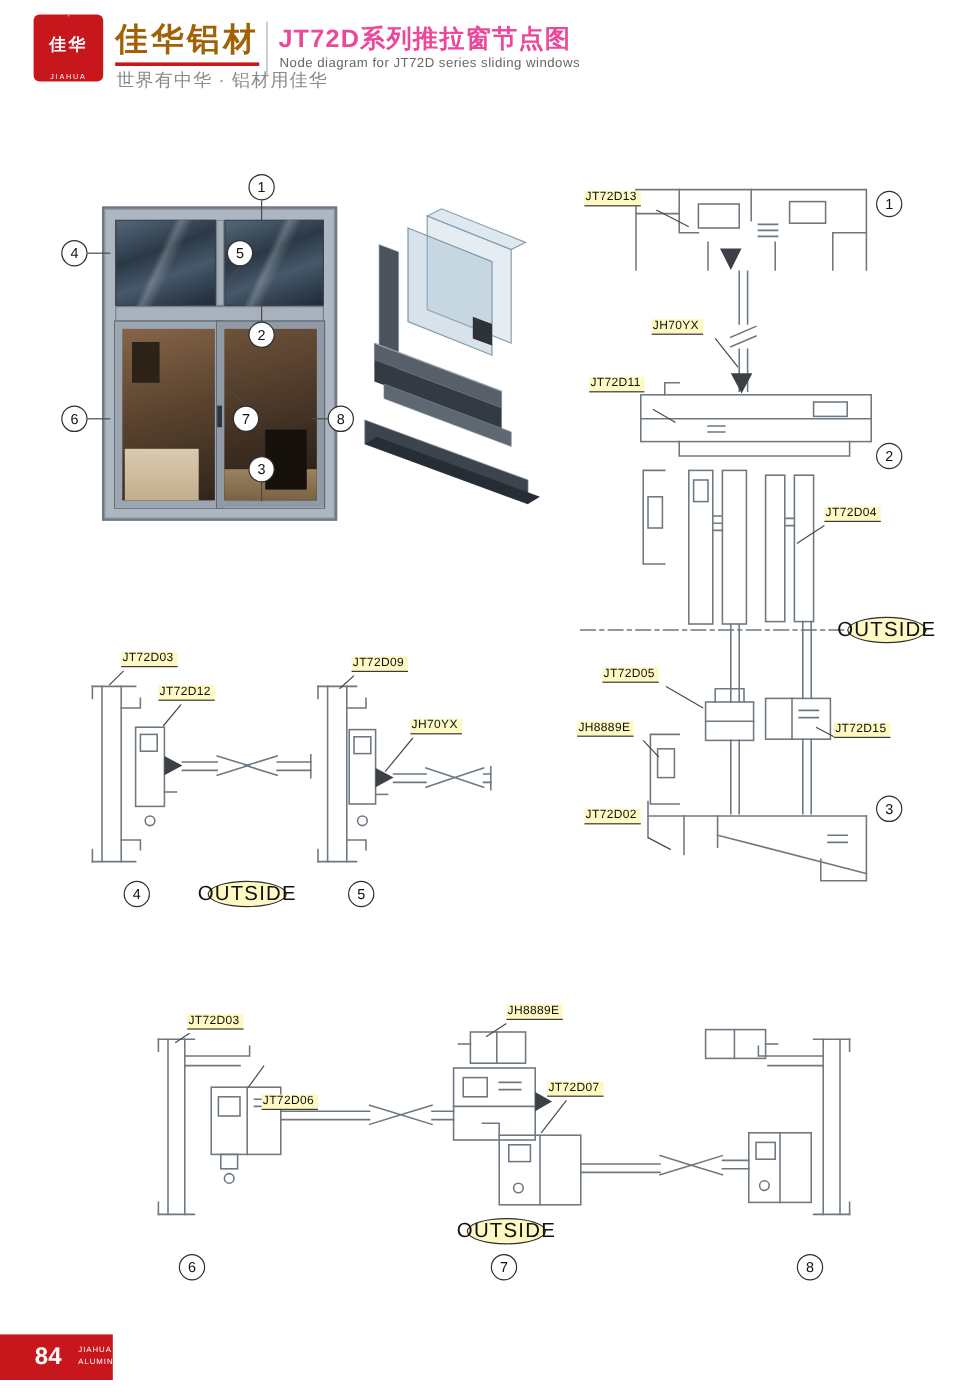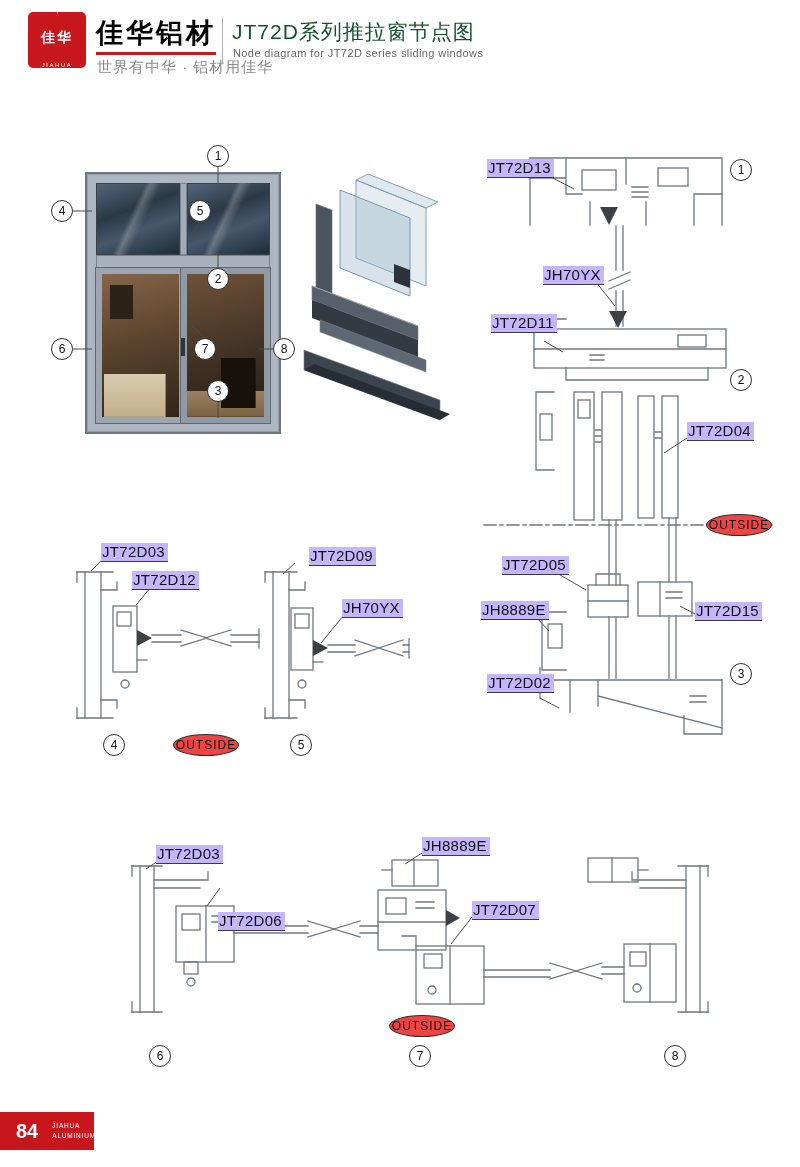--- a/index.html
+++ b/index.html
@@ -6,25 +6,25 @@
   html,body{background:#e8e8e8}
   body{font-family:"Liberation Sans",sans-serif}
   .page{position:relative;width:800px;height:1167px;background:#fff;margin:0 auto;overflow:hidden}
 
   
   .logo{position:absolute;left:28px;top:12px;width:58px;height:56px;background:#c8161d;border-radius:5px;
         color:#fff;display:flex;flex-direction:column;align-items:center;justify-content:center;gap:15px}
   .logo svg{width:19px;height:19px}
   .logo-cn{font-size:14px;font-weight:bold;letter-spacing:2px}
   .logo-en{font-size:6px;letter-spacing:1.5px}
-  .brand-title{position:absolute;left:96px;top:15px;font-size:27px;font-weight:bold;color:#000000;letter-spacing:3px}
+  .brand-title{position:absolute;left:96px;top:15px;font-size:27px;font-weight:bold;color:#a16207;letter-spacing:3px}
   .brand-rule{position:absolute;left:96px;top:52px;width:120px;height:3px;background:#c8161d}
   .brand-slogan{position:absolute;left:97px;top:58px;font-size:15px;color:#8a8a8a;letter-spacing:1px;white-space:nowrap}
   .header-divider{position:absolute;left:222px;top:18px;width:1px;height:46px;background:#b0b0b0}
-  .title-cn{position:absolute;left:232px;top:18px;font-size:21px;font-weight:normal;color:#14532d;letter-spacing:1px}
+  .title-cn{position:absolute;left:232px;top:18px;font-size:21px;font-weight:bold;color:#ec4899;letter-spacing:1px}
   .title-en{position:absolute;left:233px;top:47px;font-size:11px;color:#666;letter-spacing:.4px}
 
   
   .photo{position:absolute;left:85px;top:172px;width:196px;height:262px;background:#aeb7c1;
          border:2px solid #6d7884;box-shadow:inset 0 0 0 1px #929da8}
   .ph-top{position:absolute;left:9px;top:9px;right:9px;height:72px;display:flex}
   .pane{flex:1;box-shadow:inset 0 0 0 1px #39424c;position:relative;overflow:hidden;
         background:linear-gradient(160deg,#55687a 0%,#2b3947 38%,#46586a 62%,#1d2936 100%)}
   .pane::after{content:"";position:absolute;inset:0;
         background:linear-gradient(115deg,transparent 42%,rgba(255,255,255,.22) 47%,transparent 56%)}
@@ -39,34 +39,34 @@
             linear-gradient(165deg,#86644a 0%,#5d452f 45%,#30251b 100%);
             background-size:30% 24%,80% 30%,100% 100%;background-position:15% 10%,10% 100%,0 0;background-repeat:no-repeat}
   .glass-br{background-image:linear-gradient(#17110c,#17110c),linear-gradient(#9b8160,#7a6344),
             linear-gradient(165deg,#6e523a 0%,#433224 55%,#241b12 100%);
             background-size:45% 35%,100% 18%,100% 100%;background-position:80% 90%,0 100%,0 0;background-repeat:no-repeat}
   .handle{position:absolute;left:calc(48% + 1px);top:45%;width:4px;height:18px;background:#2e353c;z-index:2}
 
   
   .callout{position:absolute;width:22px;height:22px;border:1.4px solid #2f2f2f;border-radius:50%;background:#fff;
            display:flex;align-items:center;justify-content:center;font-size:12px;color:#111;z-index:6}
-  .plabel{position:absolute;font-size:15px;color:#101010;background:#c4b5fd;border-bottom:1.3px solid #3a3a3a;
+  .plabel{position:absolute;font-size:10px;color:#101010;background:#fef9c3;border-bottom:1.3px solid #3a3a3a;
           padding:0 3px 1px 1px;z-index:5;letter-spacing:.3px;white-space:nowrap}
-  .outside{position:absolute;width:66px;height:22px;border:1.4px solid #2f2f2f;border-radius:50%;background:#ef4444;
-           display:flex;align-items:center;justify-content:center;font-size:12px;letter-spacing:1px;color:#111;z-index:6}
+  .outside{position:absolute;width:66px;height:22px;border:1.4px solid #2f2f2f;border-radius:50%;background:#fef9c3;
+           display:flex;align-items:center;justify-content:center;font-size:17px;letter-spacing:1px;color:#111;z-index:6}
   .tech{position:absolute;z-index:2}
   .tech .ln{fill:none;stroke:#6e7880;stroke-width:1.3;stroke-linecap:square}
   .tech .seal{fill:#3d4145;stroke:none}
   .leaders{position:absolute;left:0;top:0;z-index:4;pointer-events:none}
   .leaders path{fill:none;stroke:#4a4a4a;stroke-width:1}
   .r3d{position:absolute;left:298px;top:168px;z-index:1}
 
   
   .banner{position:absolute;left:0;top:1112px;width:94px;height:38px;background:#c8161d;display:flex;align-items:center;color:#fff}
-  .banner .num{font-size:20px;font-weight:bold;margin-left:16px}
+  .banner .num{font-size:20px;font-weight:bold;margin-left:29px}
   .banner .bdiv{width:1px;height:20px;background:rgba(255,255,255,.7);margin:0 7px}
   .banner .blines{display:flex;flex-direction:column;font-size:6.5px;letter-spacing:.8px;line-height:1.5}
 </style>
 </head>
 <body>
 
 <div class="page">
 
   <div>
     <div class="logo">
@@ -288,30 +288,30 @@
   <div class="plabel" style="left:481px;top:601px">JH8889E</div>
   <div class="plabel" style="left:695px;top:602px">JT72D15</div>
   <div class="plabel" style="left:487px;top:674px">JT72D02</div>
   <div class="callout" style="left:730px;top:159px">1</div>
   <div class="callout" style="left:730px;top:369px">2</div>
   <div class="callout" style="left:730px;top:663px">3</div>
   <div class="outside" style="left:706px;top:514px">OUTSIDE</div>
 
   <div class="plabel" style="left:101px;top:543px">JT72D03</div>
   <div class="plabel" style="left:132px;top:571px">JT72D12</div>
-  <div class="plabel" style="left:309px;top:547px">JT72D09</div>
+  <div class="plabel" style="left:293px;top:547px">JT72D09</div>
   <div class="plabel" style="left:342px;top:599px">JH70YX</div>
   <div class="callout" style="left:103px;top:734px">4</div>
   <div class="callout" style="left:290px;top:734px">5</div>
   <div class="outside" style="left:173px;top:734px">OUTSIDE</div>
 
   <div class="plabel" style="left:156px;top:845px">JT72D03</div>
   <div class="plabel" style="left:218px;top:912px">JT72D06</div>
   <div class="plabel" style="left:422px;top:837px">JH8889E</div>
-  <div class="plabel" style="left:472px;top:901px">JT72D07</div>
+  <div class="plabel" style="left:456px;top:901px">JT72D07</div>
   <div class="callout" style="left:149px;top:1045px">6</div>
   <div class="callout" style="left:409px;top:1045px">7</div>
   <div class="callout" style="left:664px;top:1045px">8</div>
   <div class="outside" style="left:389px;top:1015px">OUTSIDE</div>
 
   <div class="banner">
     <div class="num">84</div>
     <div class="bdiv"></div>
     <div class="blines">
       <span>JIAHUA</span>

